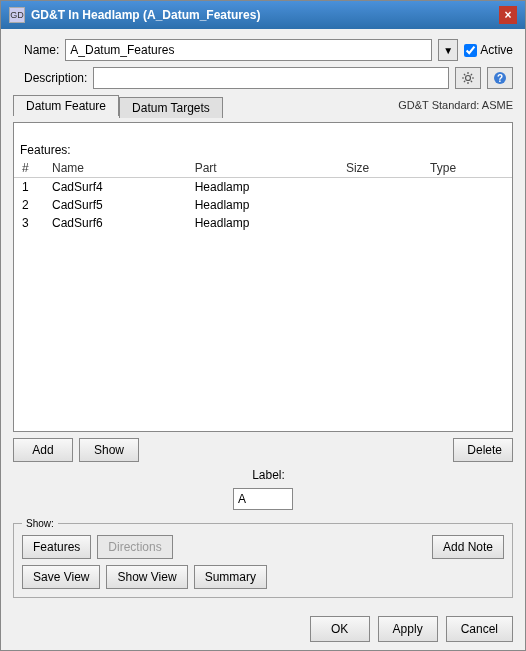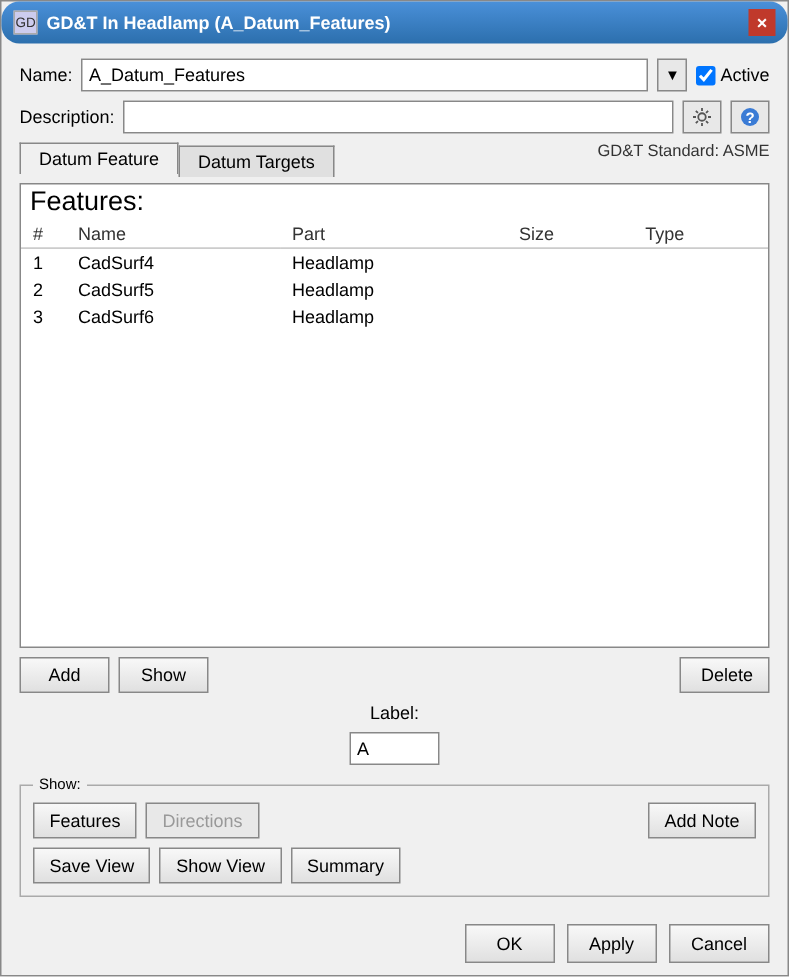--- a/index.html
+++ b/index.html
@@ -24,21 +24,20 @@
     }
     .title-bar {
       background: linear-gradient(to bottom, #4a90d9, #2c6fad);
       color: white;
       padding: 4px 8px;
       display: flex;
       align-items: center;
       justify-content: space-between;
       height: 28px;
       flex-shrink: 0;
-      border-radius: 12px;
     }
     .title-bar-left {
       display: flex;
       align-items: center;
       gap: 6px;
     }
     .title-icon {
       width: 16px;
       height: 16px;
       background: #cce;
@@ -72,20 +71,21 @@
       gap: 6px;
     }
     .form-row {
       display: flex;
       align-items: center;
       gap: 6px;
     }
     .form-label {
       font-size: 12px;
       white-space: nowrap;
+      margin-left: 11px;
     }
     .name-input {
       flex: 1;
       height: 22px;
       border: 1px solid #888;
       background: white;
       padding: 2px 4px;
       font-size: 12px;
     }
     .dropdown-btn {
@@ -125,21 +125,21 @@
       border: 1px solid #888;
       background: #e8e8e8;
       cursor: pointer;
       display: flex;
       align-items: center;
       justify-content: center;
       font-size: 11px;
     }
     .tabs-row {
       display: flex;
-      align-items: flex-start;
+      align-items: center;
       gap: 0;
       justify-content: space-between;
     }
     .tabs-left {
       display: flex;
       gap: 0;
     }
     .tab {
       padding: 3px 12px;
       border: 1px solid #888;
@@ -164,22 +164,22 @@
     }
     .features-section {
       border: 1px solid #888;
       background: white;
       flex: 1;
       display: flex;
       flex-direction: column;
       overflow: hidden;
     }
     .features-label {
-      padding: 1px 6px 2px;
-      font-size: 18px;
+      padding: 20px 6px 2px;
+      font-size: 12px;
       font-weight: normal;
     }
     .table-container {
       flex: 1;
       overflow-y: auto;
     }
     table {
       width: 100%;
       border-collapse: collapse;
       font-size: 12px;

